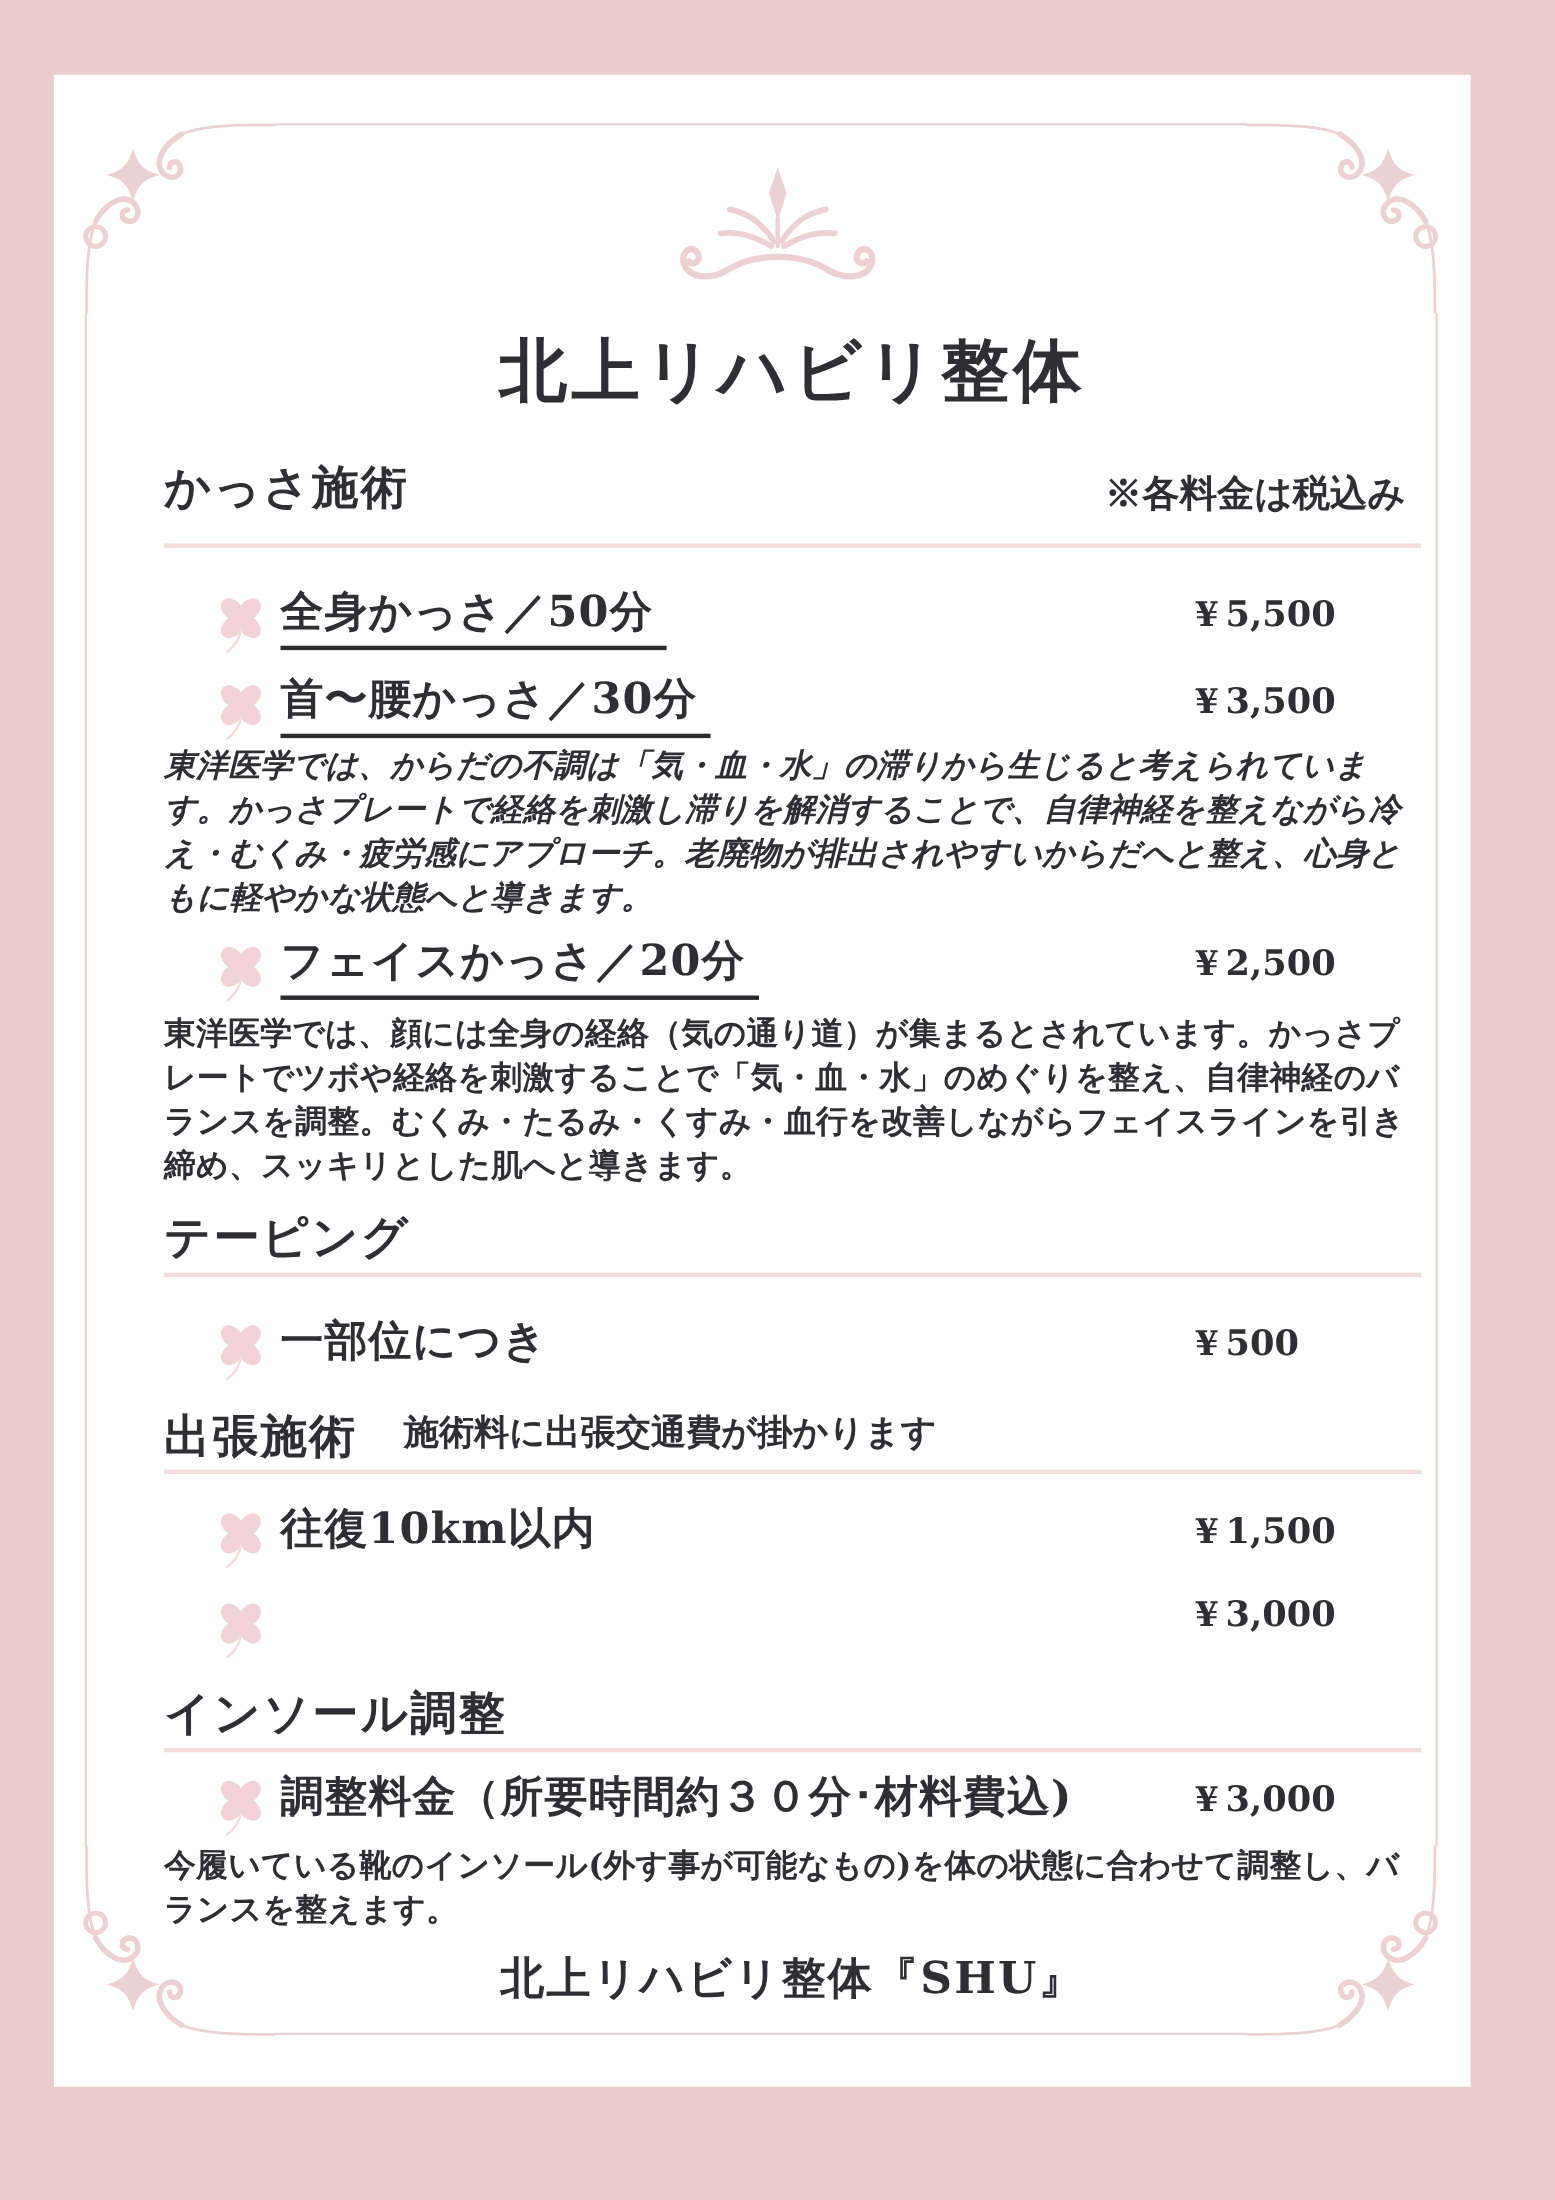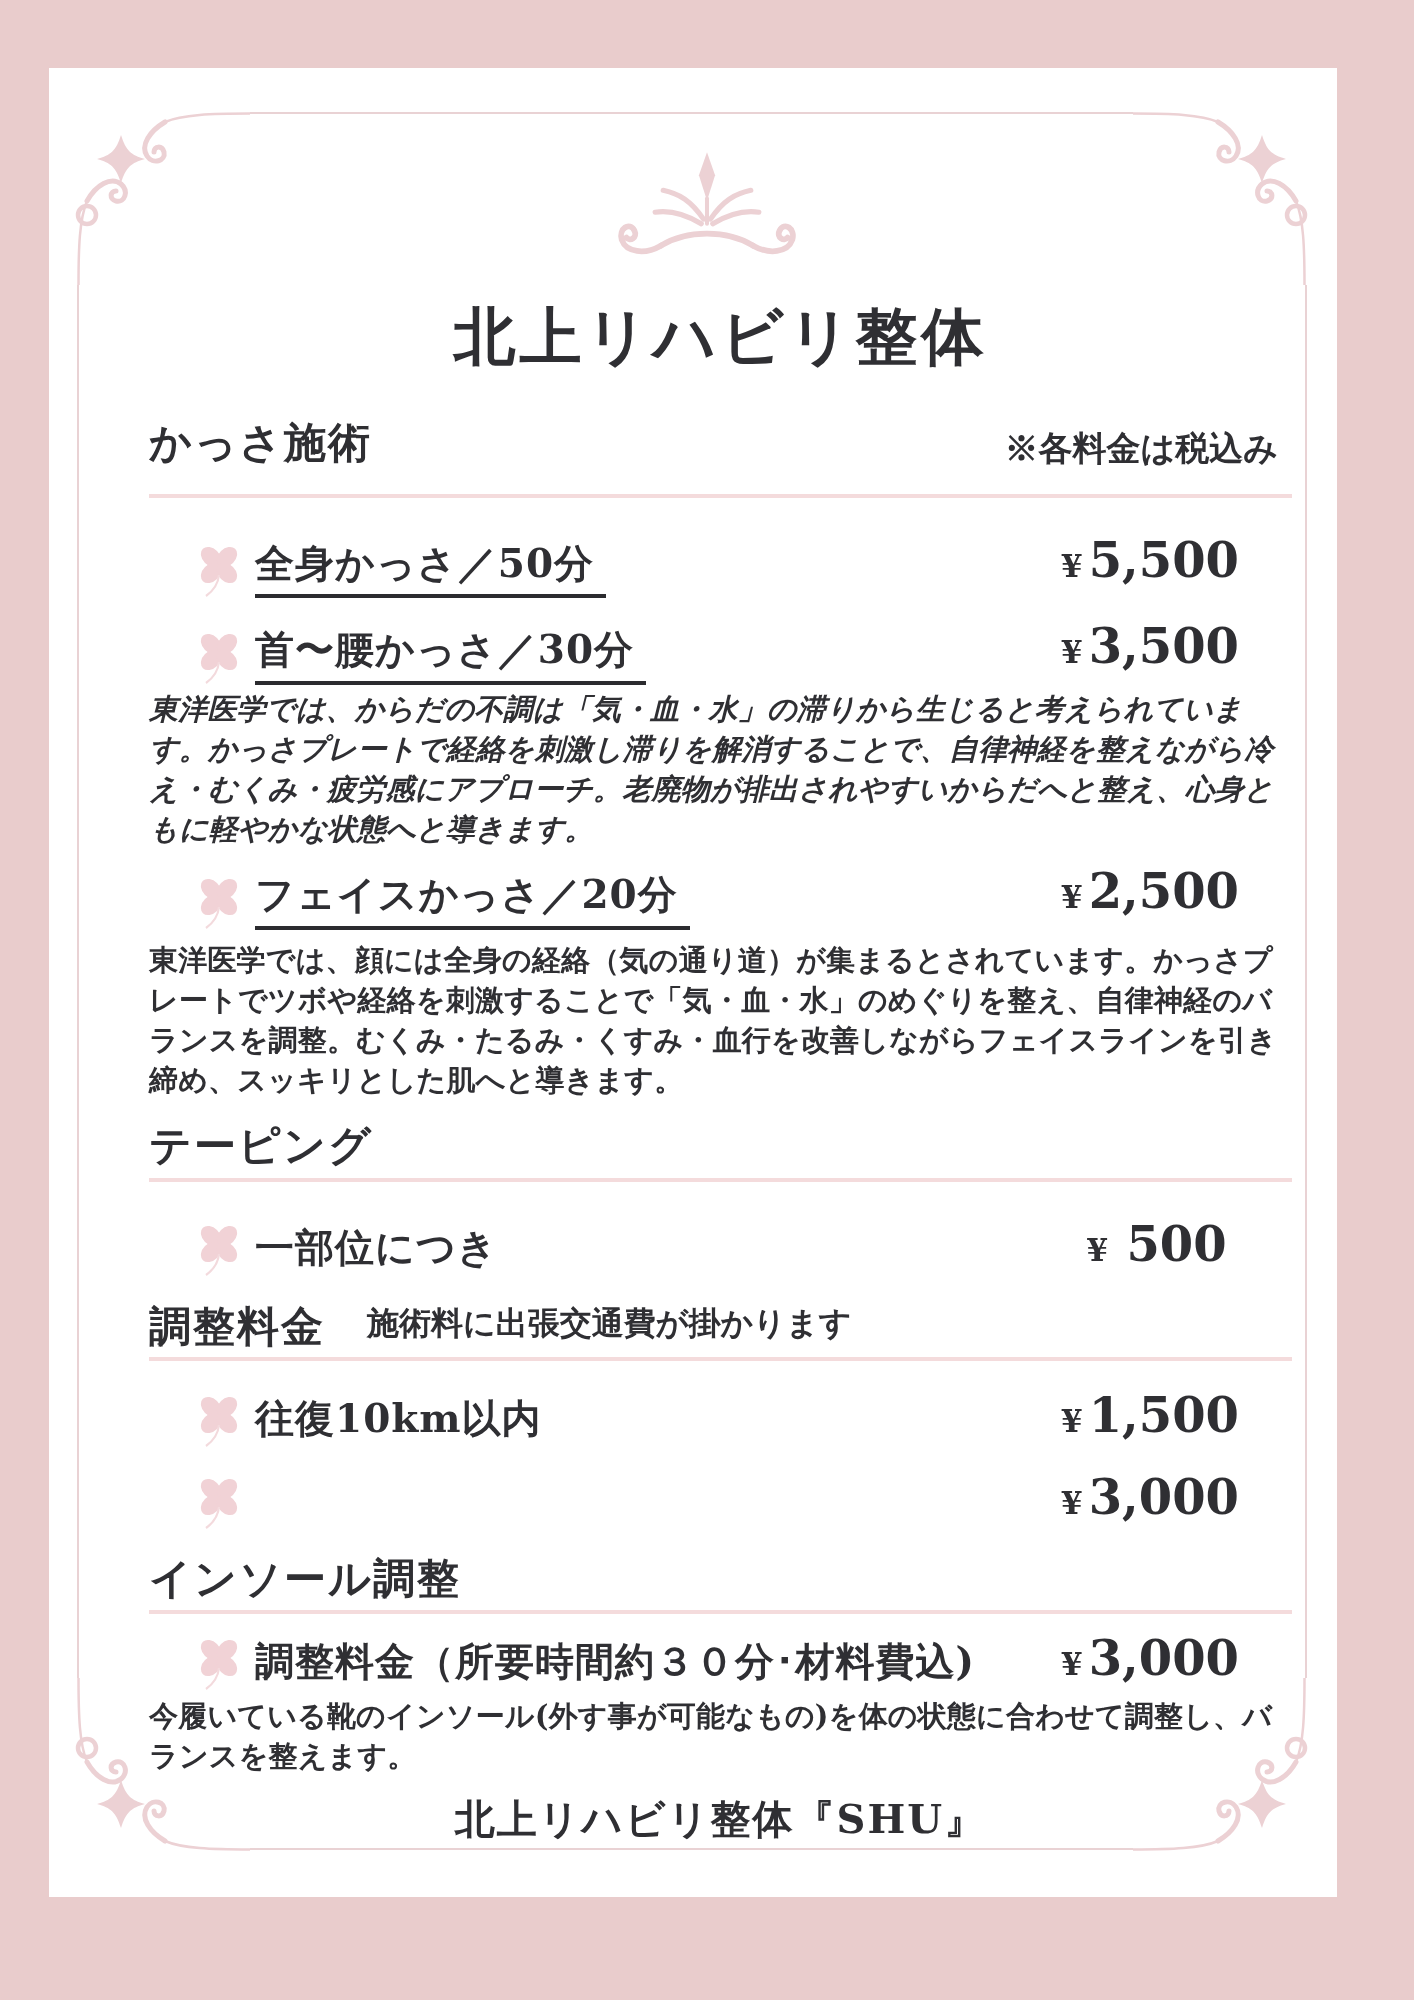--- a/index.html
+++ b/index.html
@@ -41,21 +41,21 @@
   .tax-note{font-size:34px;font-weight:bold;margin-right:14px;transform:translateY(4px);}
   .sec-note{font-size:32px;font-weight:bold;margin-left:42px;padding-bottom:5px;}
   .rule{height:4px;background:#f4dbdc;border:none;margin:0;}
 
   .item{display:flex;align-items:baseline;margin-left:48px;}
   .clover{width:44px;height:56px;flex:0 0 auto;align-self:center;margin-right:14px;transform:translateY(4px);}
   .iname{font-size:39px;font-weight:bold;letter-spacing:1px;white-space:nowrap;line-height:1.25;}
   .underlined{border-bottom:4px solid #2b2b2f;padding:0 12px 7px 0;}
   .price{margin-left:auto;margin-right:53px;display:flex;align-items:baseline;flex:0 0 auto;white-space:nowrap;}
   .yen{font-size:31px;font-weight:bold;margin-right:6px;}
-  .amt{font-size:48px;font-weight:bold;min-width:125px;text-align:center;}
+  .amt{font-size:32px;font-weight:bold;min-width:125px;text-align:left;}
 
   .desc{font-size:29px;font-weight:bold;line-height:1.38;letter-spacing:0.2px;margin:0;}
 
   .footer{
     text-align:center;font-size:40px;font-weight:bold;letter-spacing:2px;margin-top:16px;
   }
   svg{display:block;}
 </style>
 </head>
 <body>
@@ -174,21 +174,21 @@
             <use href="#sym-clover"></use>
           </svg>
         <span class="iname">一部位につき</span>
         <span class="price">
             <span class="yen">¥</span>
             <span class="amt">500</span>
           </span>
       </div>
 
       <div class="sec-row with-note" style="margin-top:30px;">
-        <h2 class="sec-h">調整料金</h2>
+        <h2 class="sec-h">出張施術</h2>
         <span class="sec-note">施術料に出張交通費が掛かります</span>
       </div>
       <div class="rule" style="margin-top:6px;"></div>
 
       <div class="item" style="margin-top:26px;">
         <svg class="clover">
             <use href="#sym-clover"></use>
           </svg>
         <span class="iname">往復10km以内</span>
         <span class="price">

